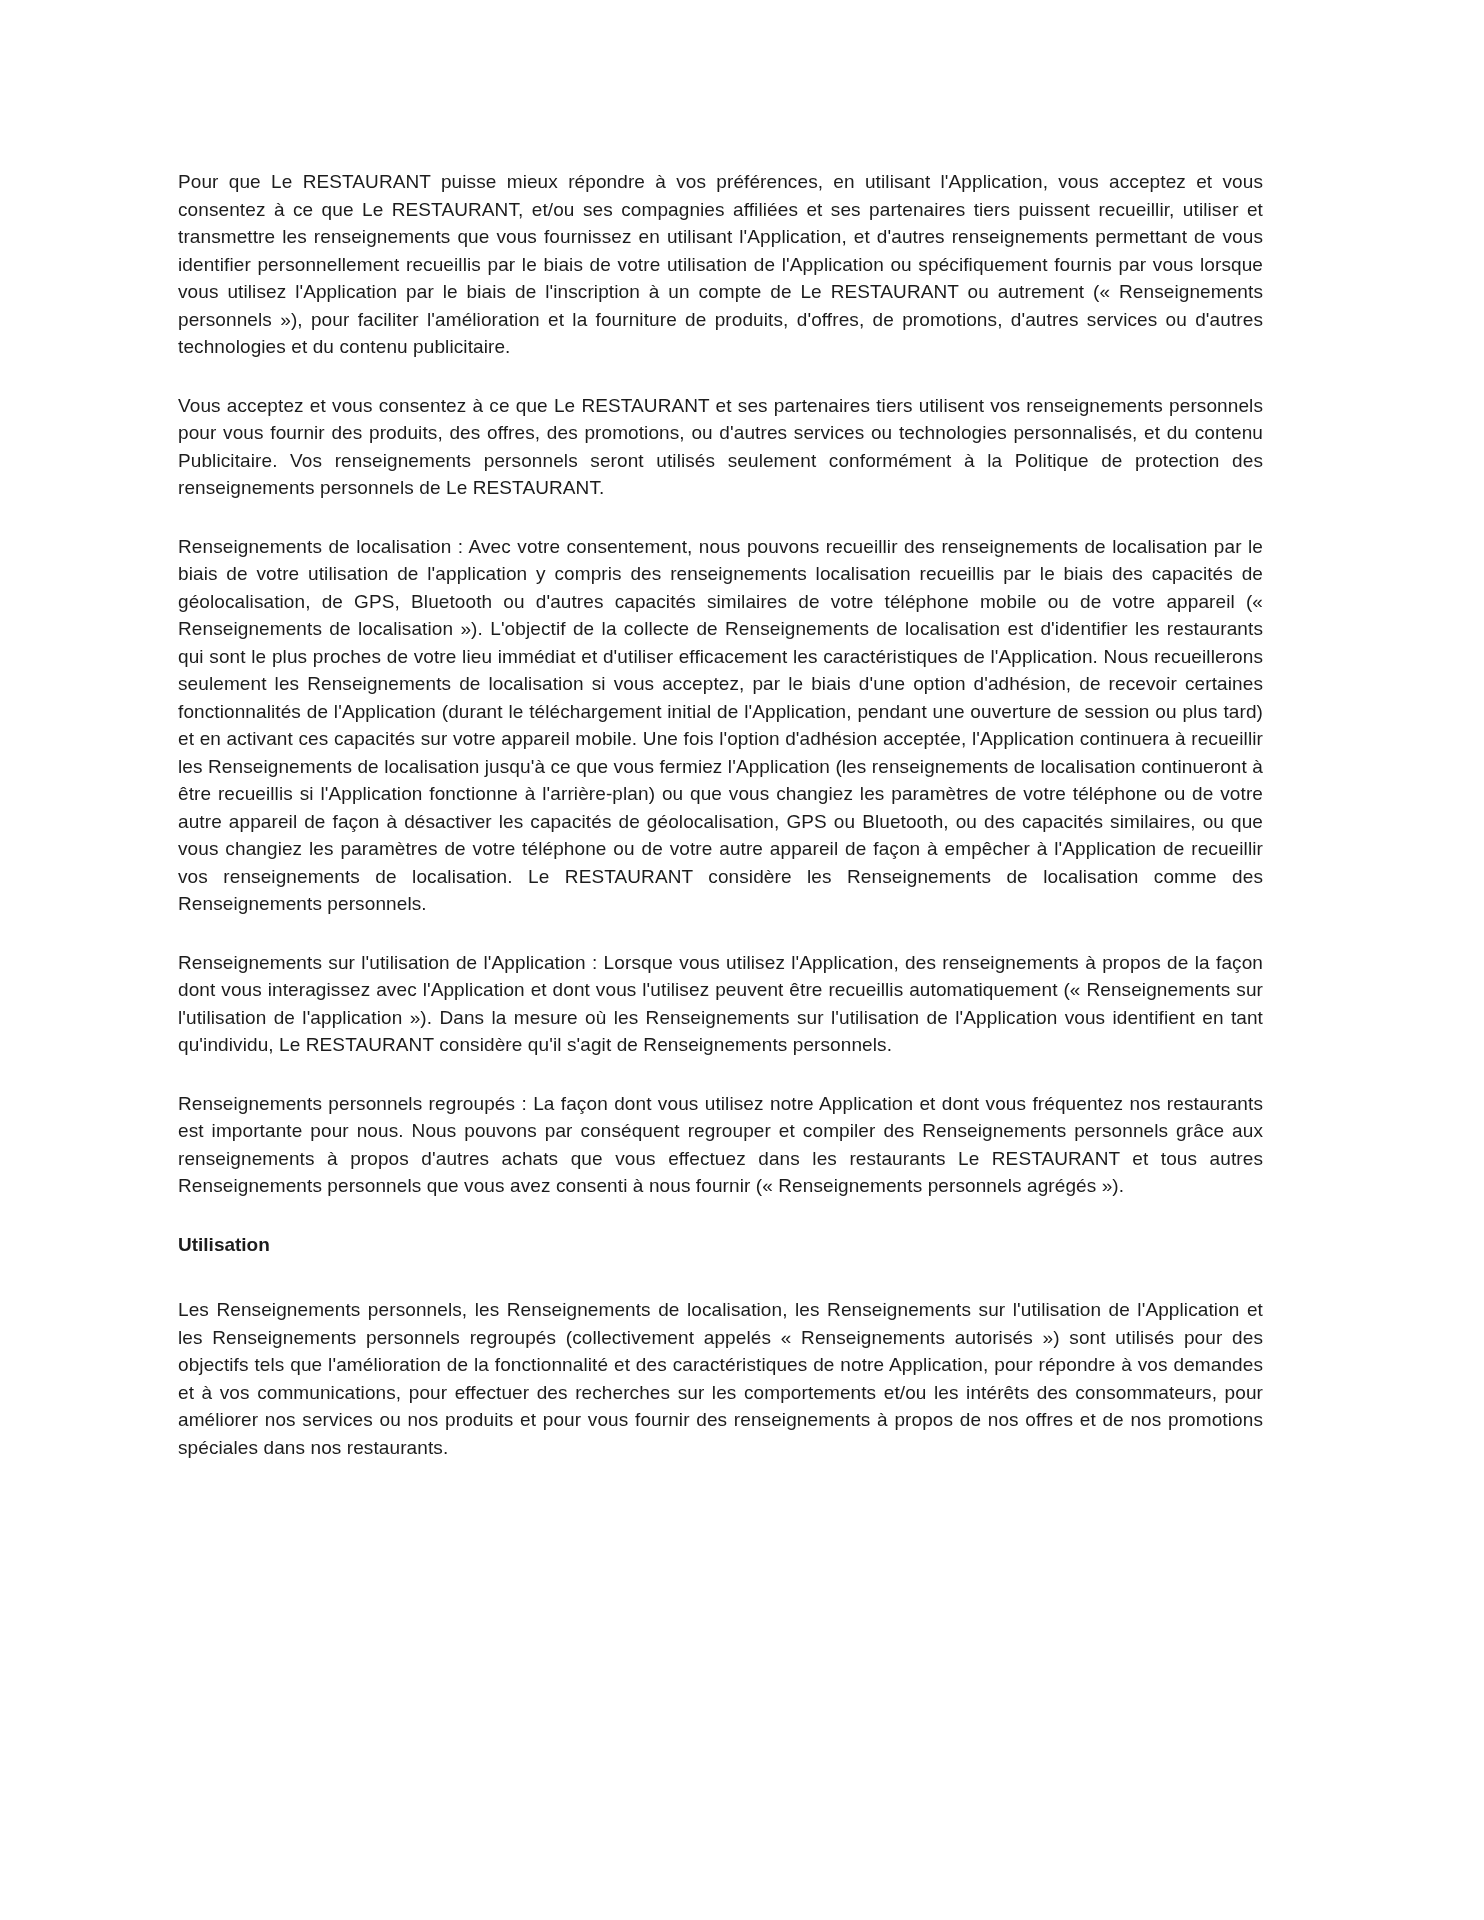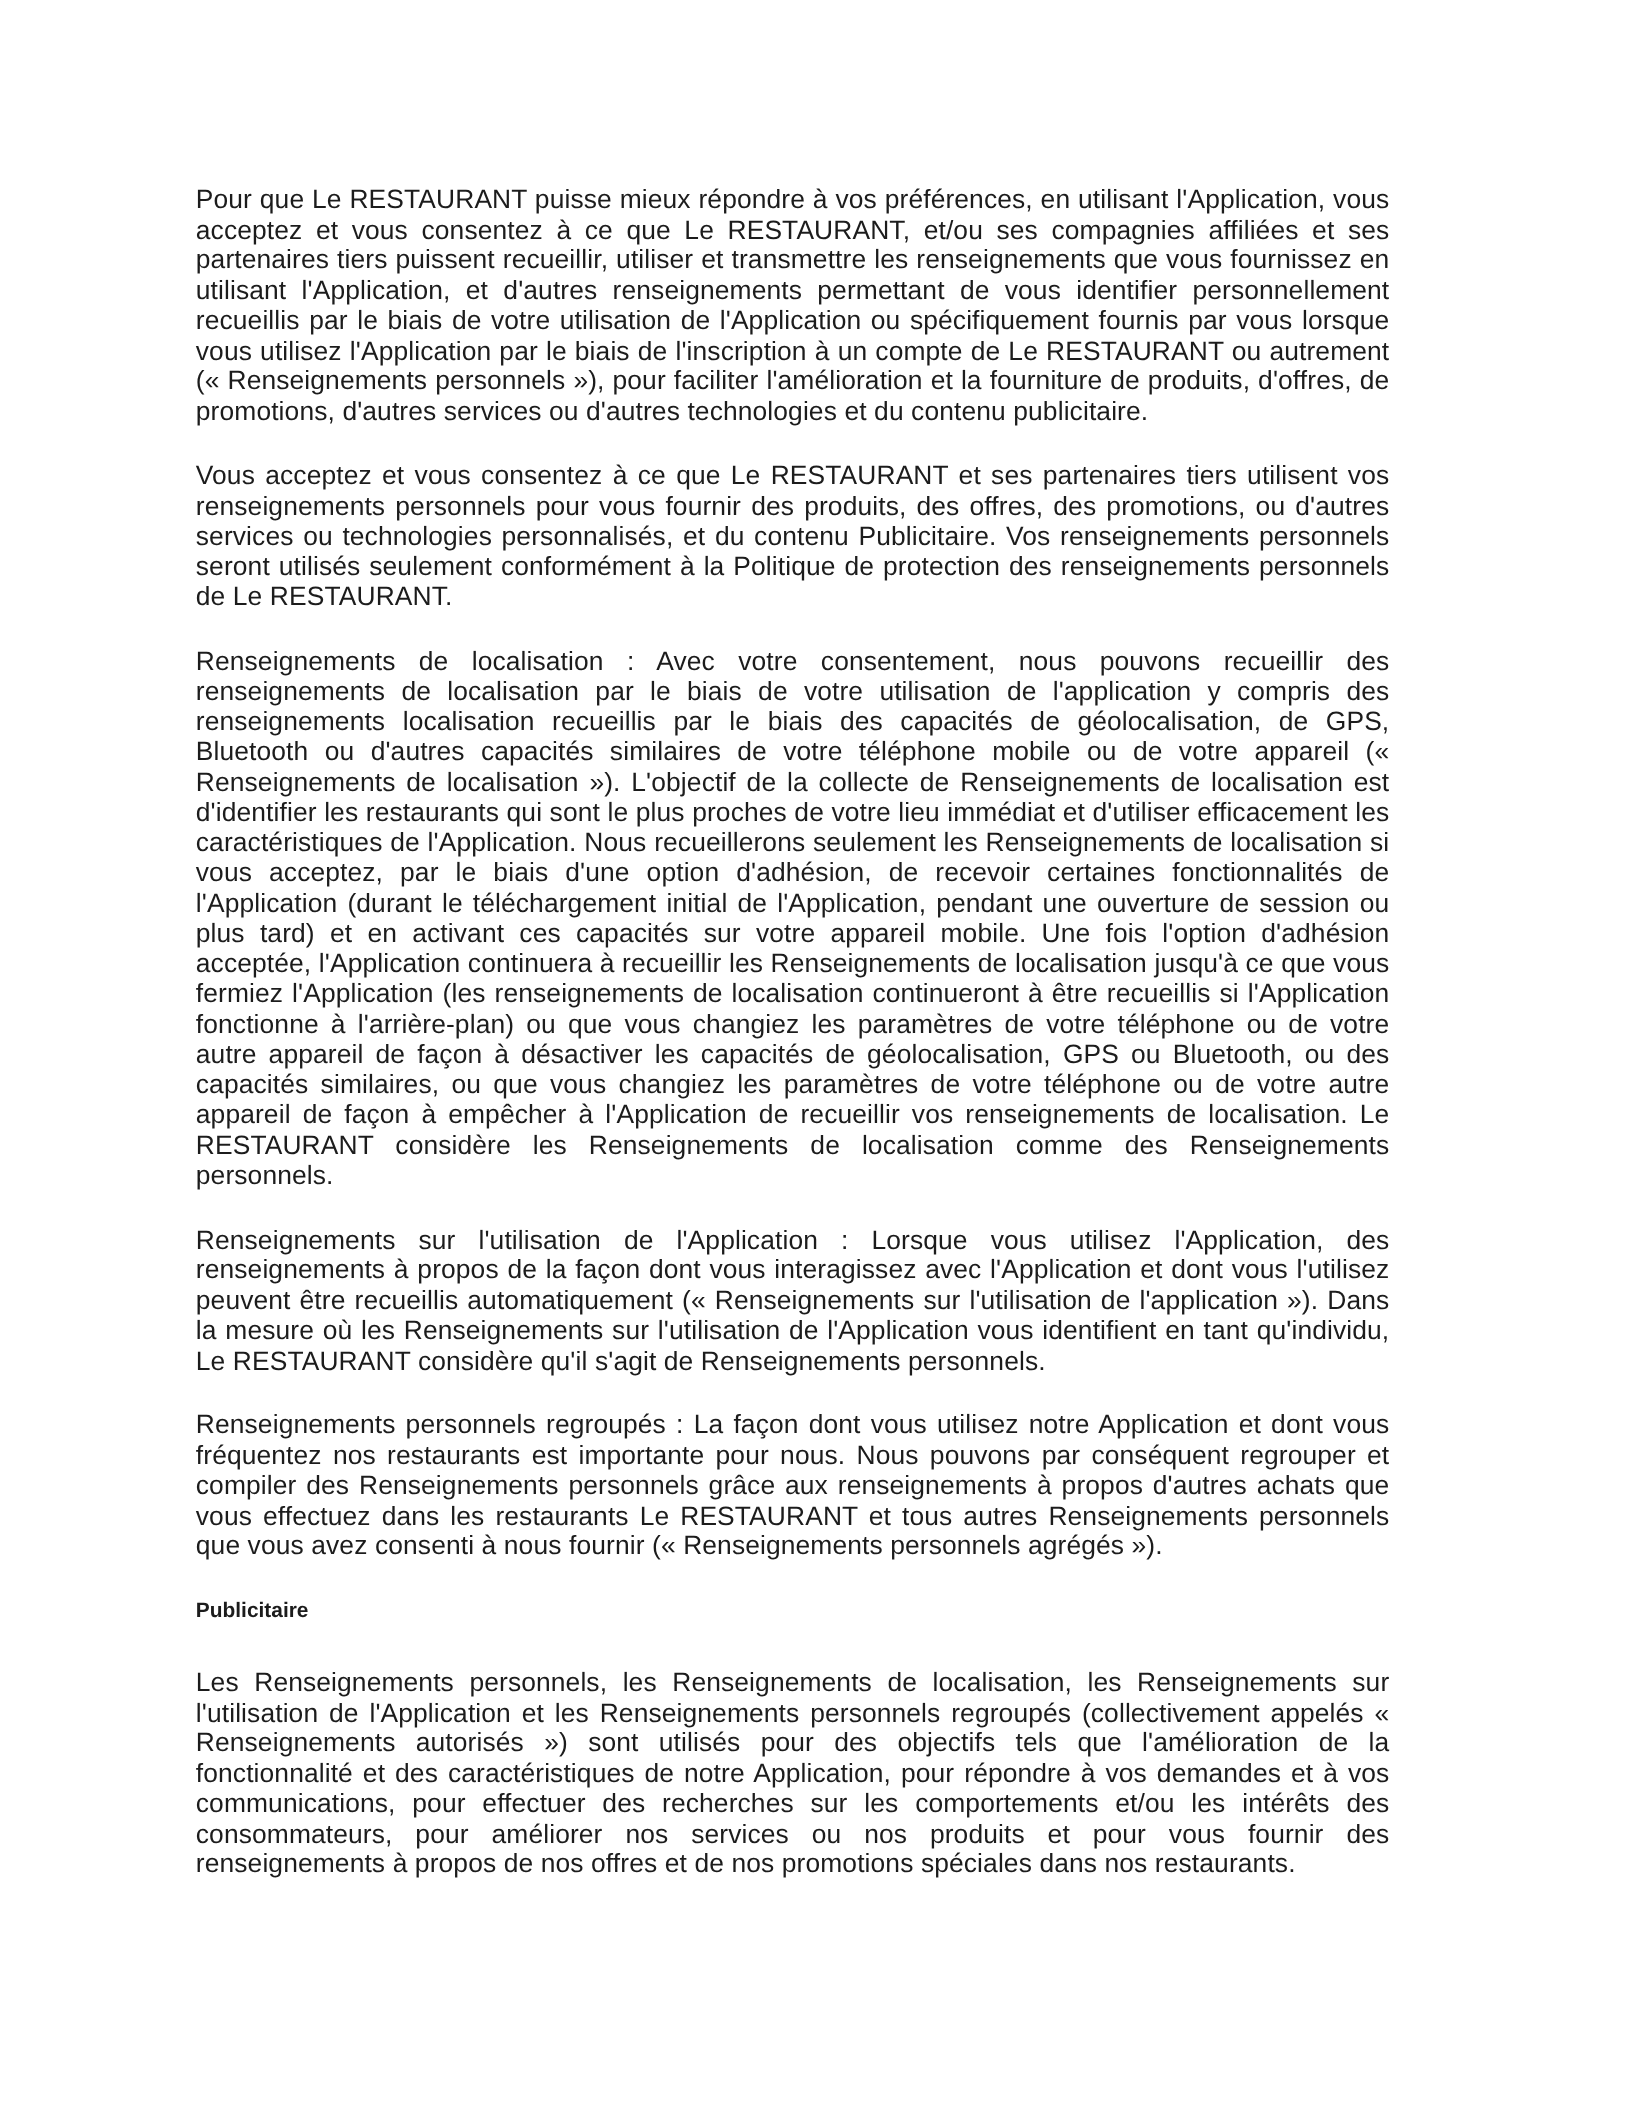--- a/index.html
+++ b/index.html
@@ -18,21 +18,21 @@
     position: absolute;
     top: 0;
     left: 0;
     width: 1484px;
     height: 1920px;
     background: #ffffff;
     box-sizing: border-box;
     padding: 168px 221px 0 178px;
   }
   .para {
-    font-size: 24px;
+    font-size: 19px;
     line-height: 27.5px;
     text-align: justify;
     margin: 0 0 31px 0;
     letter-spacing: 0.1px;
   }
   .para b {
     font-weight: normal;
   }
   .section-heading {
     font-size: 19px;
@@ -49,17 +49,17 @@
   <p class="para"><b></b><span>Pour que Le RESTAURANT puisse mieux répondre à vos préférences, en utilisant l'Application, vous acceptez et vous consentez à ce que Le RESTAURANT, et/ou ses compagnies affiliées et ses partenaires tiers puissent recueillir, utiliser et transmettre les renseignements que vous fournissez en utilisant l'Application, et d'autres renseignements permettant de vous identifier personnellement recueillis par le biais de votre utilisation de l'Application ou spécifiquement fournis par vous lorsque vous utilisez l'Application par le biais de l'inscription à un compte de Le RESTAURANT ou autrement (« Renseignements personnels »), pour faciliter l'amélioration et la fourniture de produits, d'offres, de promotions, d'autres services ou d'autres technologies et du contenu publicitaire.</span></p>
 
   <p class="para"><b></b><span>Vous acceptez et vous consentez à ce que Le RESTAURANT et ses partenaires tiers utilisent vos renseignements personnels pour vous fournir des produits, des offres, des promotions, ou d'autres services ou technologies personnalisés, et du contenu Publicitaire. Vos renseignements personnels seront utilisés seulement conformément à la Politique de protection des renseignements personnels de Le RESTAURANT.</span></p>
 
   <p class="para"><b>Renseignements de localisation</b><span> : Avec votre consentement, nous pouvons recueillir des renseignements de localisation par le biais de votre utilisation de l'application y compris des renseignements localisation recueillis par le biais des capacités de géolocalisation, de GPS, Bluetooth ou d'autres capacités similaires de votre téléphone mobile ou de votre appareil (« Renseignements de localisation »). L'objectif de la collecte de Renseignements de localisation est d'identifier les restaurants qui sont le plus proches de votre lieu immédiat et d'utiliser efficacement les caractéristiques de l'Application. Nous recueillerons seulement les Renseignements de localisation si vous acceptez, par le biais d'une option d'adhésion, de recevoir certaines fonctionnalités de l'Application (durant le téléchargement initial de l'Application, pendant une ouverture de session ou plus tard) et en activant ces capacités sur votre appareil mobile. Une fois l'option d'adhésion acceptée, l'Application continuera à recueillir les Renseignements de localisation jusqu'à ce que vous fermiez l'Application (les renseignements de localisation continueront à être recueillis si l'Application fonctionne à l'arrière-plan) ou que vous changiez les paramètres de votre téléphone ou de votre autre appareil de façon à désactiver les capacités de géolocalisation, GPS ou Bluetooth, ou des capacités similaires, ou que vous changiez les paramètres de votre téléphone ou de votre autre appareil de façon à empêcher à l'Application de recueillir vos renseignements de localisation. Le RESTAURANT considère les Renseignements de localisation comme des Renseignements personnels.</span></p>
 
   <p class="para"><b>Renseignements sur l'utilisation de l'Application</b><span> : Lorsque vous utilisez l'Application, des renseignements à propos de la façon dont vous interagissez avec l'Application et dont vous l'utilisez peuvent être recueillis automatiquement (« Renseignements sur l'utilisation de l'application »). Dans la mesure où les Renseignements sur l'utilisation de l'Application vous identifient en tant qu'individu, Le RESTAURANT considère qu'il s'agit de Renseignements personnels.</span></p>
 
   <p class="para"><b>Renseignements personnels regroupés</b><span> : La façon dont vous utilisez notre Application et dont vous fréquentez nos restaurants est importante pour nous. Nous pouvons par conséquent regrouper et compiler des Renseignements personnels grâce aux renseignements à propos d'autres achats que vous effectuez dans les restaurants Le RESTAURANT et tous autres Renseignements personnels que vous avez consenti à nous fournir (« Renseignements personnels agrégés »).</span></p>
 
-  <h2 class="section-heading">Publicitaire</h2>
+  <h2 class="section-heading">Utilisation</h2>
 
   <p class="para"><b></b><span>Les Renseignements personnels, les Renseignements de localisation, les Renseignements sur l'utilisation de l'Application et les Renseignements personnels regroupés (collectivement appelés « Renseignements autorisés ») sont utilisés pour des objectifs tels que l'amélioration de la fonctionnalité et des caractéristiques de notre Application, pour répondre à vos demandes et à vos communications, pour effectuer des recherches sur les comportements et/ou les intérêts des consommateurs, pour améliorer nos services ou nos produits et pour vous fournir des renseignements à propos de nos offres et de nos promotions spéciales dans nos restaurants.</span></p>
 
 </div>
 
 </body></html>

